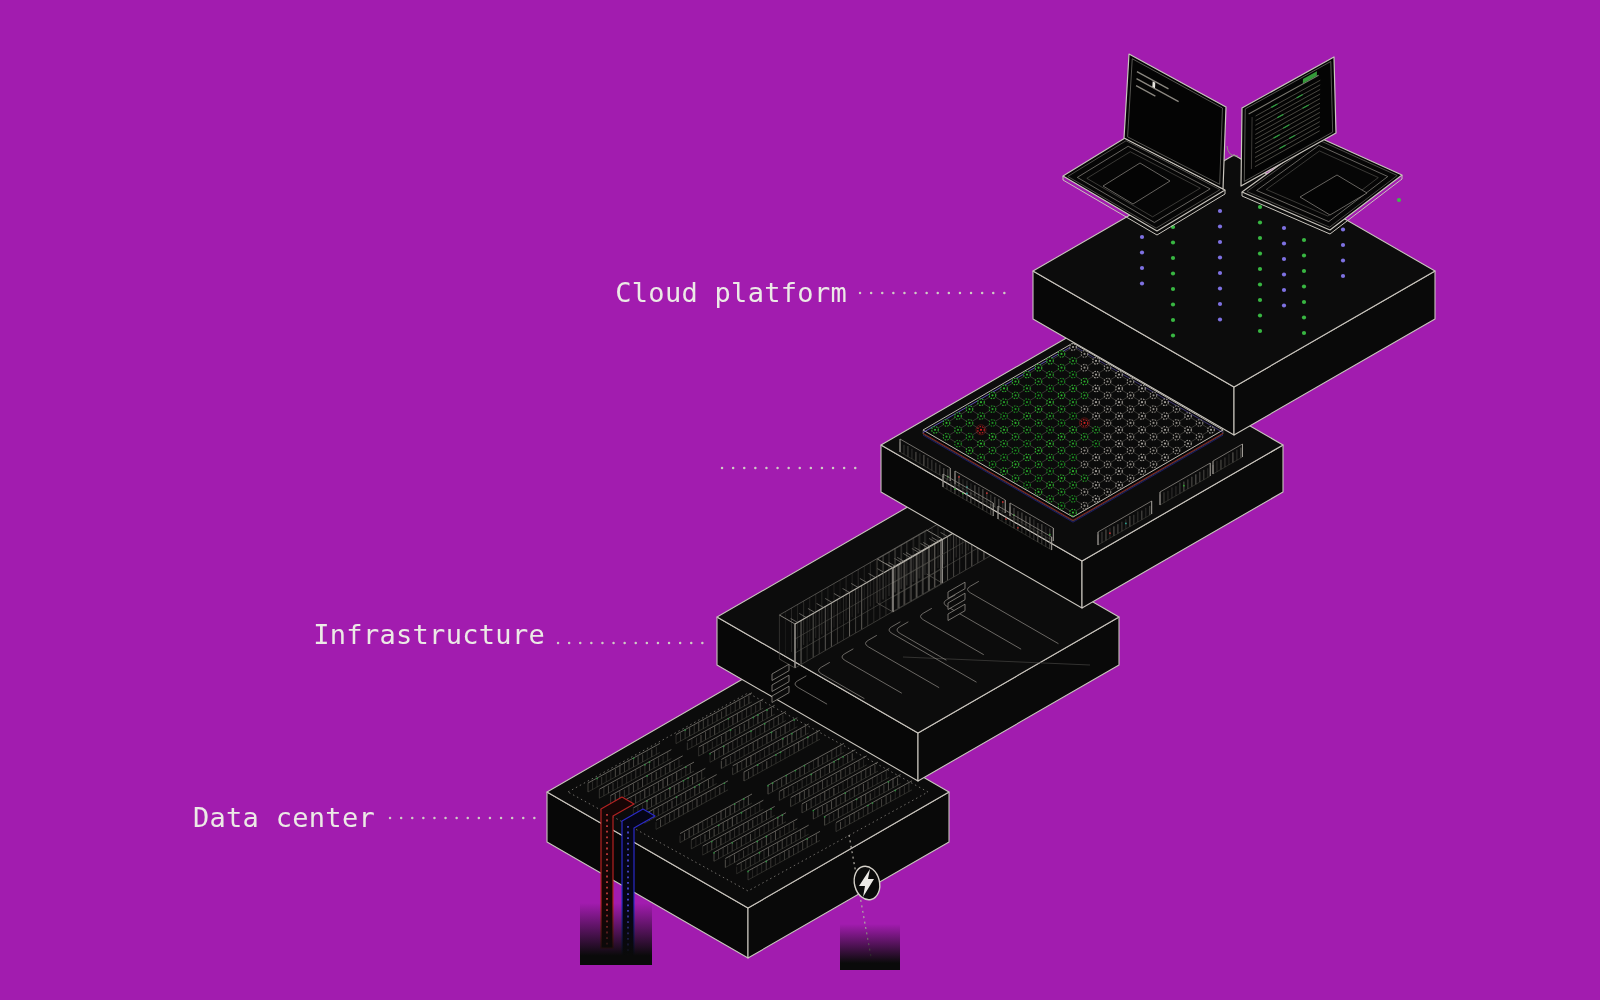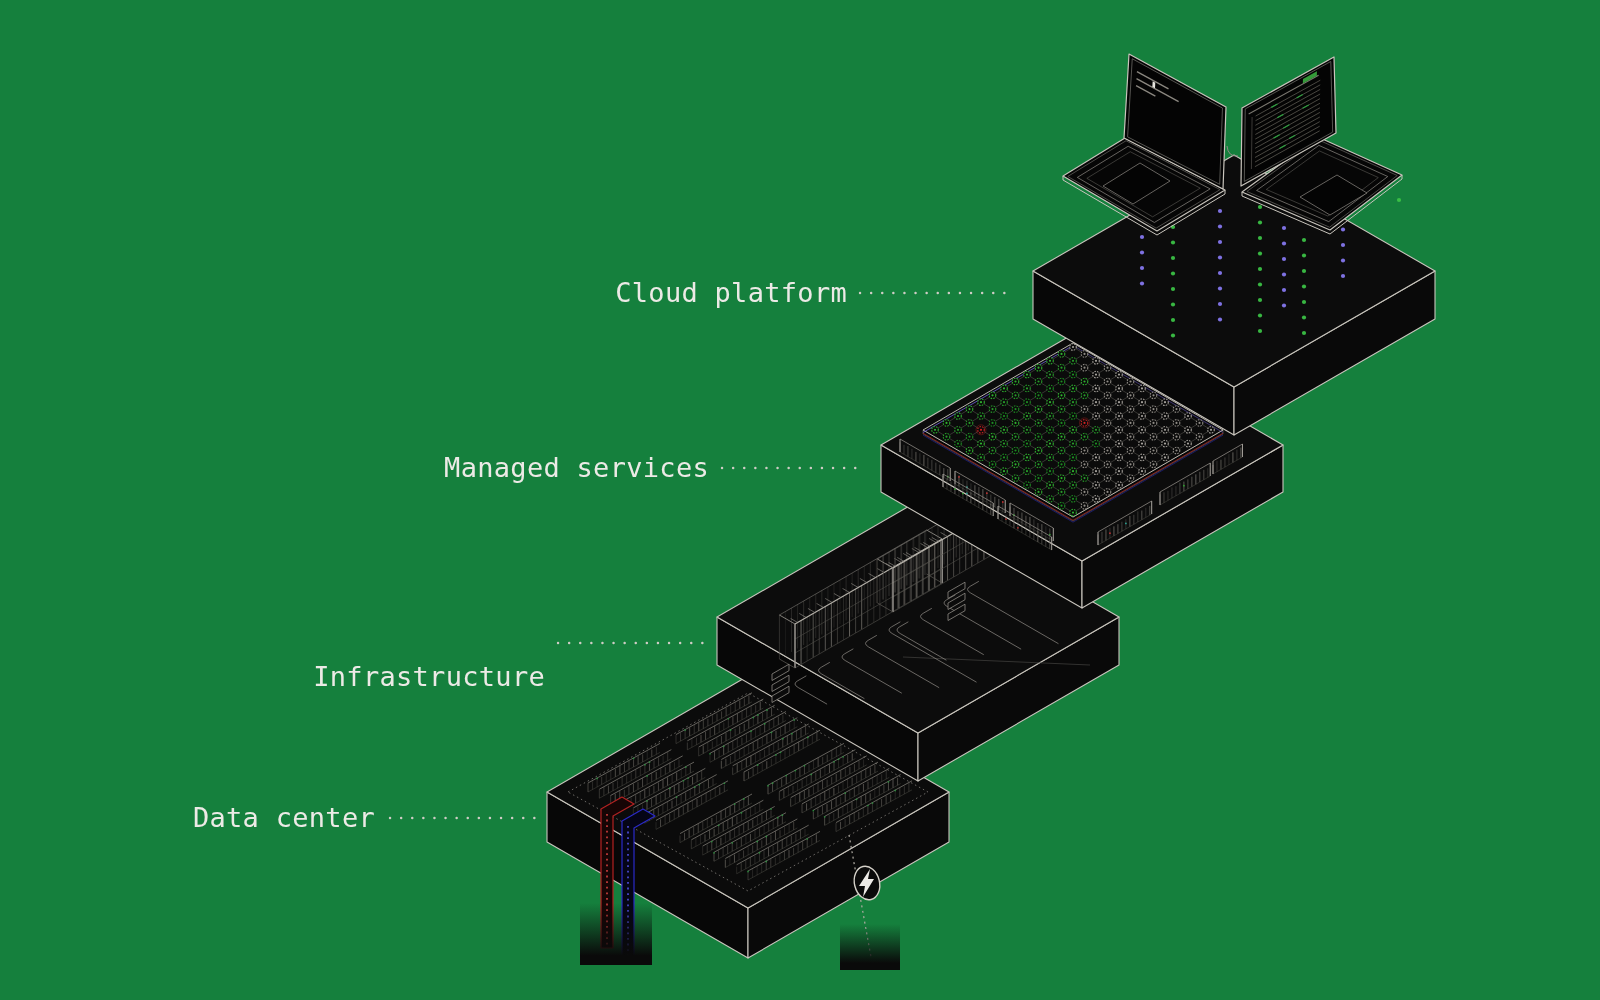--- a/index.html
+++ b/index.html
@@ -1,23 +1,23 @@
 <!DOCTYPE html>
 <html><head>
 <meta charset="utf-8">
 <style>
   html,body{margin:0;padding:0;background:#0a0a0a;}
-  .stage{position:relative;width:1600px;height:1000px;background:#15803d;overflow:hidden;
+  .stage{position:relative;width:1600px;height:1000px;background:#a21caf;overflow:hidden;
          font-family:"DejaVu Sans Mono","Liberation Mono",monospace;}
   .stage svg{position:absolute;left:0;top:0;}
   .layer-label{position:absolute;color:#eceae6;font-size:27px;line-height:34px;
                letter-spacing:0.3px;white-space:nowrap;}
   .lbl-cloud{right:753px;top:276px;}
   .lbl-managed{right:891px;top:451px;}
-  .lbl-infra{right:1055px;top:660px;}
+  .lbl-infra{right:1055px;top:618px;}
   .lbl-data{right:1225px;top:801px;}
 </style>
 </head>
 <body>
 
 <div class="stage">
   <svg id="scene" width="1600" height="1000" viewBox="0 0 1600 1000">
     <defs>
       <linearGradient id="fadeB" x1="0" y1="0" x2="0" y2="1">
         <stop offset="0" stop-color="#0a0a0a" stop-opacity="0"></stop>
@@ -1462,22 +1462,19 @@
           <line x1="1279.4653649813595" y1="148.5117293448393" x2="1285.5876022706286" y2="145.1178804127444" stroke="#2f9e3f" stroke-width="1.2"></line>
           <line x1="1254.9174463113873" y1="166.68674707905245" x2="1319.638240512233" y2="130.8089155111922" stroke="#55534c" stroke-width="0.95" opacity="0.9"></line>
         </g>
         <path d="M1227,146 q1,11 11,10" fill="none" stroke="#8f8b85" stroke-width="1"></path>
       </g>
     </svg>
 
   <div class="layer-label lbl-cloud" style="color: rgb(236, 234, 230);">
     <span>Cloud platform</span>
   </div>
-  <div class="layer-label lbl-managed" style="color: rgb(236, 234, 230);">
-    <span>Managed services</span>
-  </div>
   <div class="layer-label lbl-infra" style="color: rgb(236, 234, 230);">
     <span>Infrastructure</span>
   </div>
   <div class="layer-label lbl-data" style="color: rgb(236, 234, 230); margin-left: 44px;">
     <span>Data center</span>
   </div>
 </div>
 
 </body></html>

